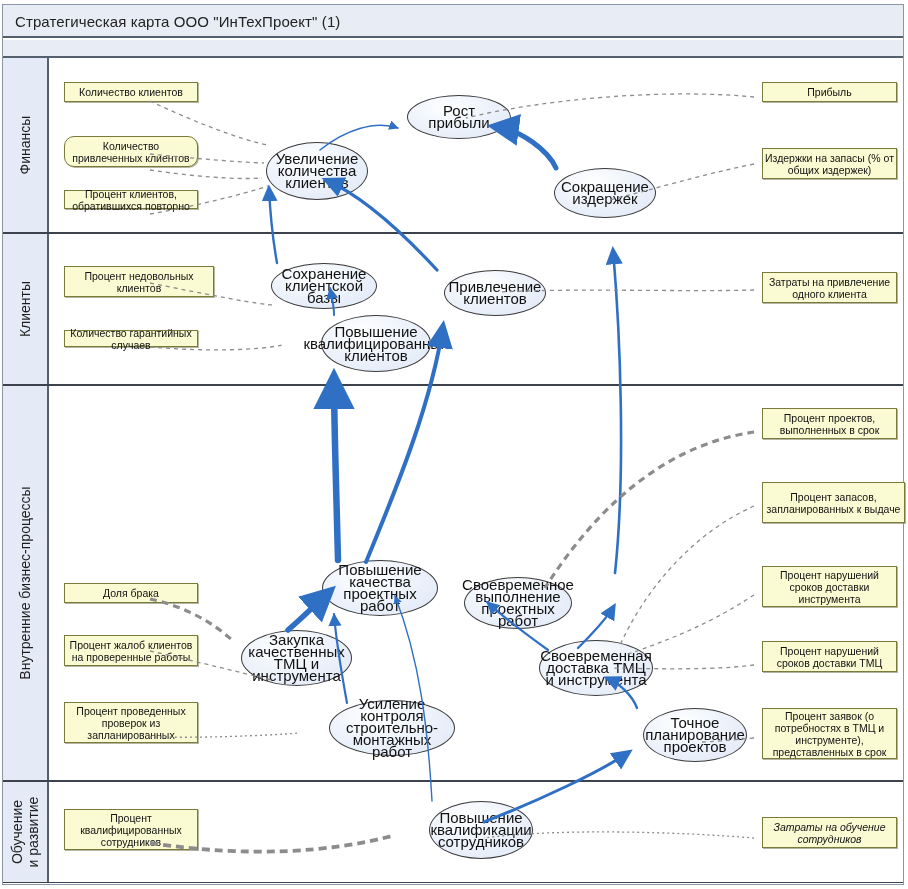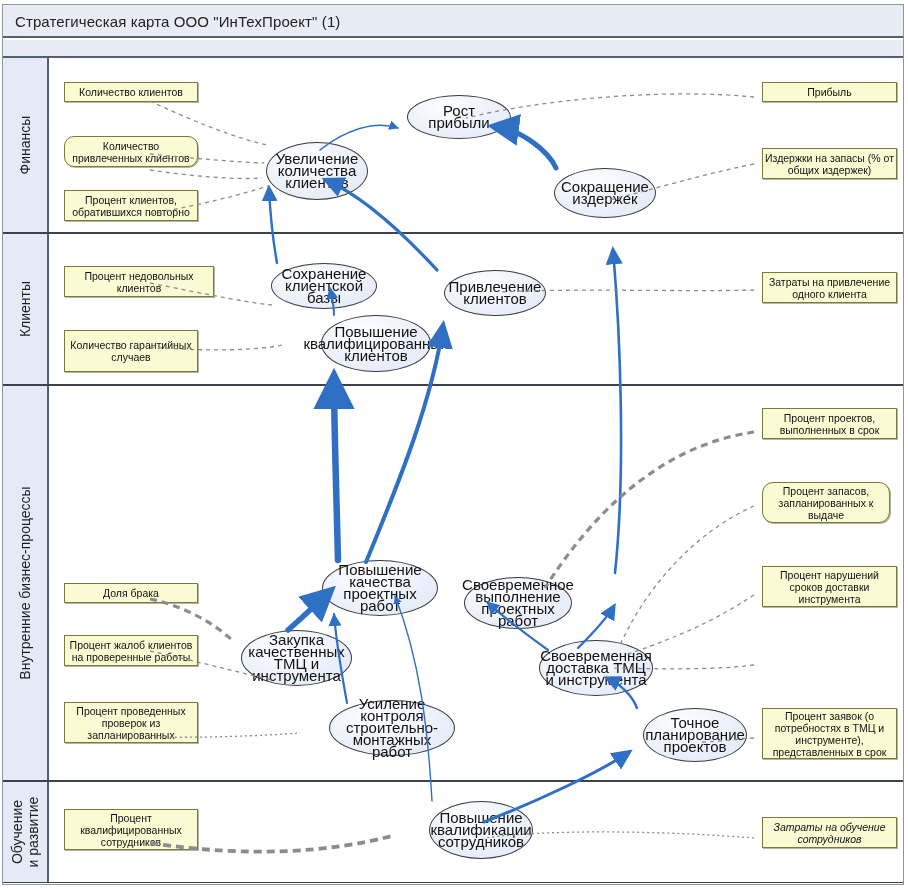--- a/index.html
+++ b/index.html
@@ -51,57 +51,58 @@
   </div>
   <div class="subband"></div>
 
   <div class="persp" style="top:58px;height:176px;">
     <div class="label">
       <span>Финансы</span>
     </div>
     <div class="canvas">
       <div class="kpi" style="left:15px;top:24px;width:134px;height:20px;">Количество клиентов</div>
       <div class="kpi" style="left:15px;top:78px;width:134px;height:31px;border-radius:10px;">Количество привлеченных клиентов</div>
-      <div class="kpi" style="left:15px;top:132px;width:134px;height:31px;text-align:center;">Процент клиентов, обратившихся повторно</div>
+      <div class="kpi" style="left:15px;top:132px;width:134px;height:19px;text-align:center;">Процент клиентов, обратившихся повторно</div>
       <div class="kpi" style="left:713px;top:24px;width:135px;height:20px;">Прибыль</div>
       <div class="kpi" style="left:713px;top:90px;width:135px;height:31px;">Издержки на запасы (% от общих издержек)</div>
 
       <div class="oval" style="left:358px;top:37px;width:104px;height:44px;">Рост прибыли</div>
       <div class="oval" style="left:217px;top:84px;width:102px;height:58px;">Увеличение количества клиентов</div>
       <div class="oval" style="left:505px;top:110px;width:102px;height:50px;">Сокращение издержек</div>
     </div>
   </div>
 
   <div class="persp" style="top:234px;height:152px;">
     <div class="label">
       <span>Клиенты</span>
     </div>
     <div class="canvas">
       <div class="kpi" style="left:15px;top:32px;width:150px;height:31px;">Процент недовольных клиентов</div>
-      <div class="kpi" style="left:15px;top:96px;width:134px;height:42px;">Количество гарантийных случаев</div>
+      <div class="kpi" style="left:15px;top:96px;width:134px;height:17px;">Количество гарантийных случаев</div>
       <div class="kpi" style="left:713px;top:38px;width:135px;height:31px;">Затраты на привлечение одного клиента</div>
 
       <div class="oval" style="left:222px;top:29px;width:106px;height:46px;">Сохранение клиентской базы</div>
       <div class="oval" style="left:395px;top:36px;width:102px;height:46px;">Привлечение клиентов</div>
       <div class="oval" style="left:272px;top:81px;width:110px;height:57px;">Повышение квалифицированных клиентов</div>
     </div>
   </div>
 
   <div class="persp" style="top:386px;height:396px;">
     <div class="label">
       <span>Внутренние бизнес-процессы</span>
     </div>
     <div class="canvas">
       <div class="kpi" style="left:15px;top:197px;width:134px;height:20px;">Доля брака</div>
       <div class="kpi" style="left:15px;top:249px;width:134px;height:31px;">Процент жалоб клиентов на проверенные работы</div>
       <div class="kpi" style="left:15px;top:316px;width:134px;height:41px;">Процент проведенных проверок из запланированных</div>
 
       <div class="kpi" style="left:713px;top:22px;width:135px;height:31px;">Процент проектов, выполненных в срок</div>
-      <div class="kpi" style="left:713px;top:96px;width:128px;height:41px;border-radius:11px;">Процент запасов, запланированных к выдаче</div>
+      <div class="kpi" style="left:713px;top:96px;width:143px;height:41px;">Процент запасов, запланированных к выдаче</div>
       <div class="kpi" style="left:713px;top:180px;width:135px;height:41px;">Процент нарушений сроков доставки инструмента</div>
+      <div class="kpi" style="left:713px;top:255px;width:135px;height:31px;">Процент нарушений сроков доставки ТМЦ</div>
       <div class="kpi" style="left:713px;top:322px;width:135px;height:51px;">Процент заявок (о потребностях в ТМЦ и инструменте), представленных в срок</div>
 
       <div class="oval" style="left:273px;top:174px;width:116px;height:56px;">Повышение качества проектных работ</div>
       <div class="oval" style="left:415px;top:191px;width:108px;height:52px;">Своевременное выполнение проектных работ</div>
       <div class="oval" style="left:192px;top:244px;width:111px;height:56px;">Закупка качественных ТМЦ и инструмента</div>
       <div class="oval" style="left:490px;top:254px;width:114px;height:56px;">Своевременная доставка ТМЦ и инструмента</div>
       <div class="oval" style="left:280px;top:314px;width:126px;height:56px;">Усиление контроля строительно-монтажных работ</div>
       <div class="oval" style="left:594px;top:322px;width:104px;height:54px;">Точное планирование проектов</div>
     </div>
   </div>

